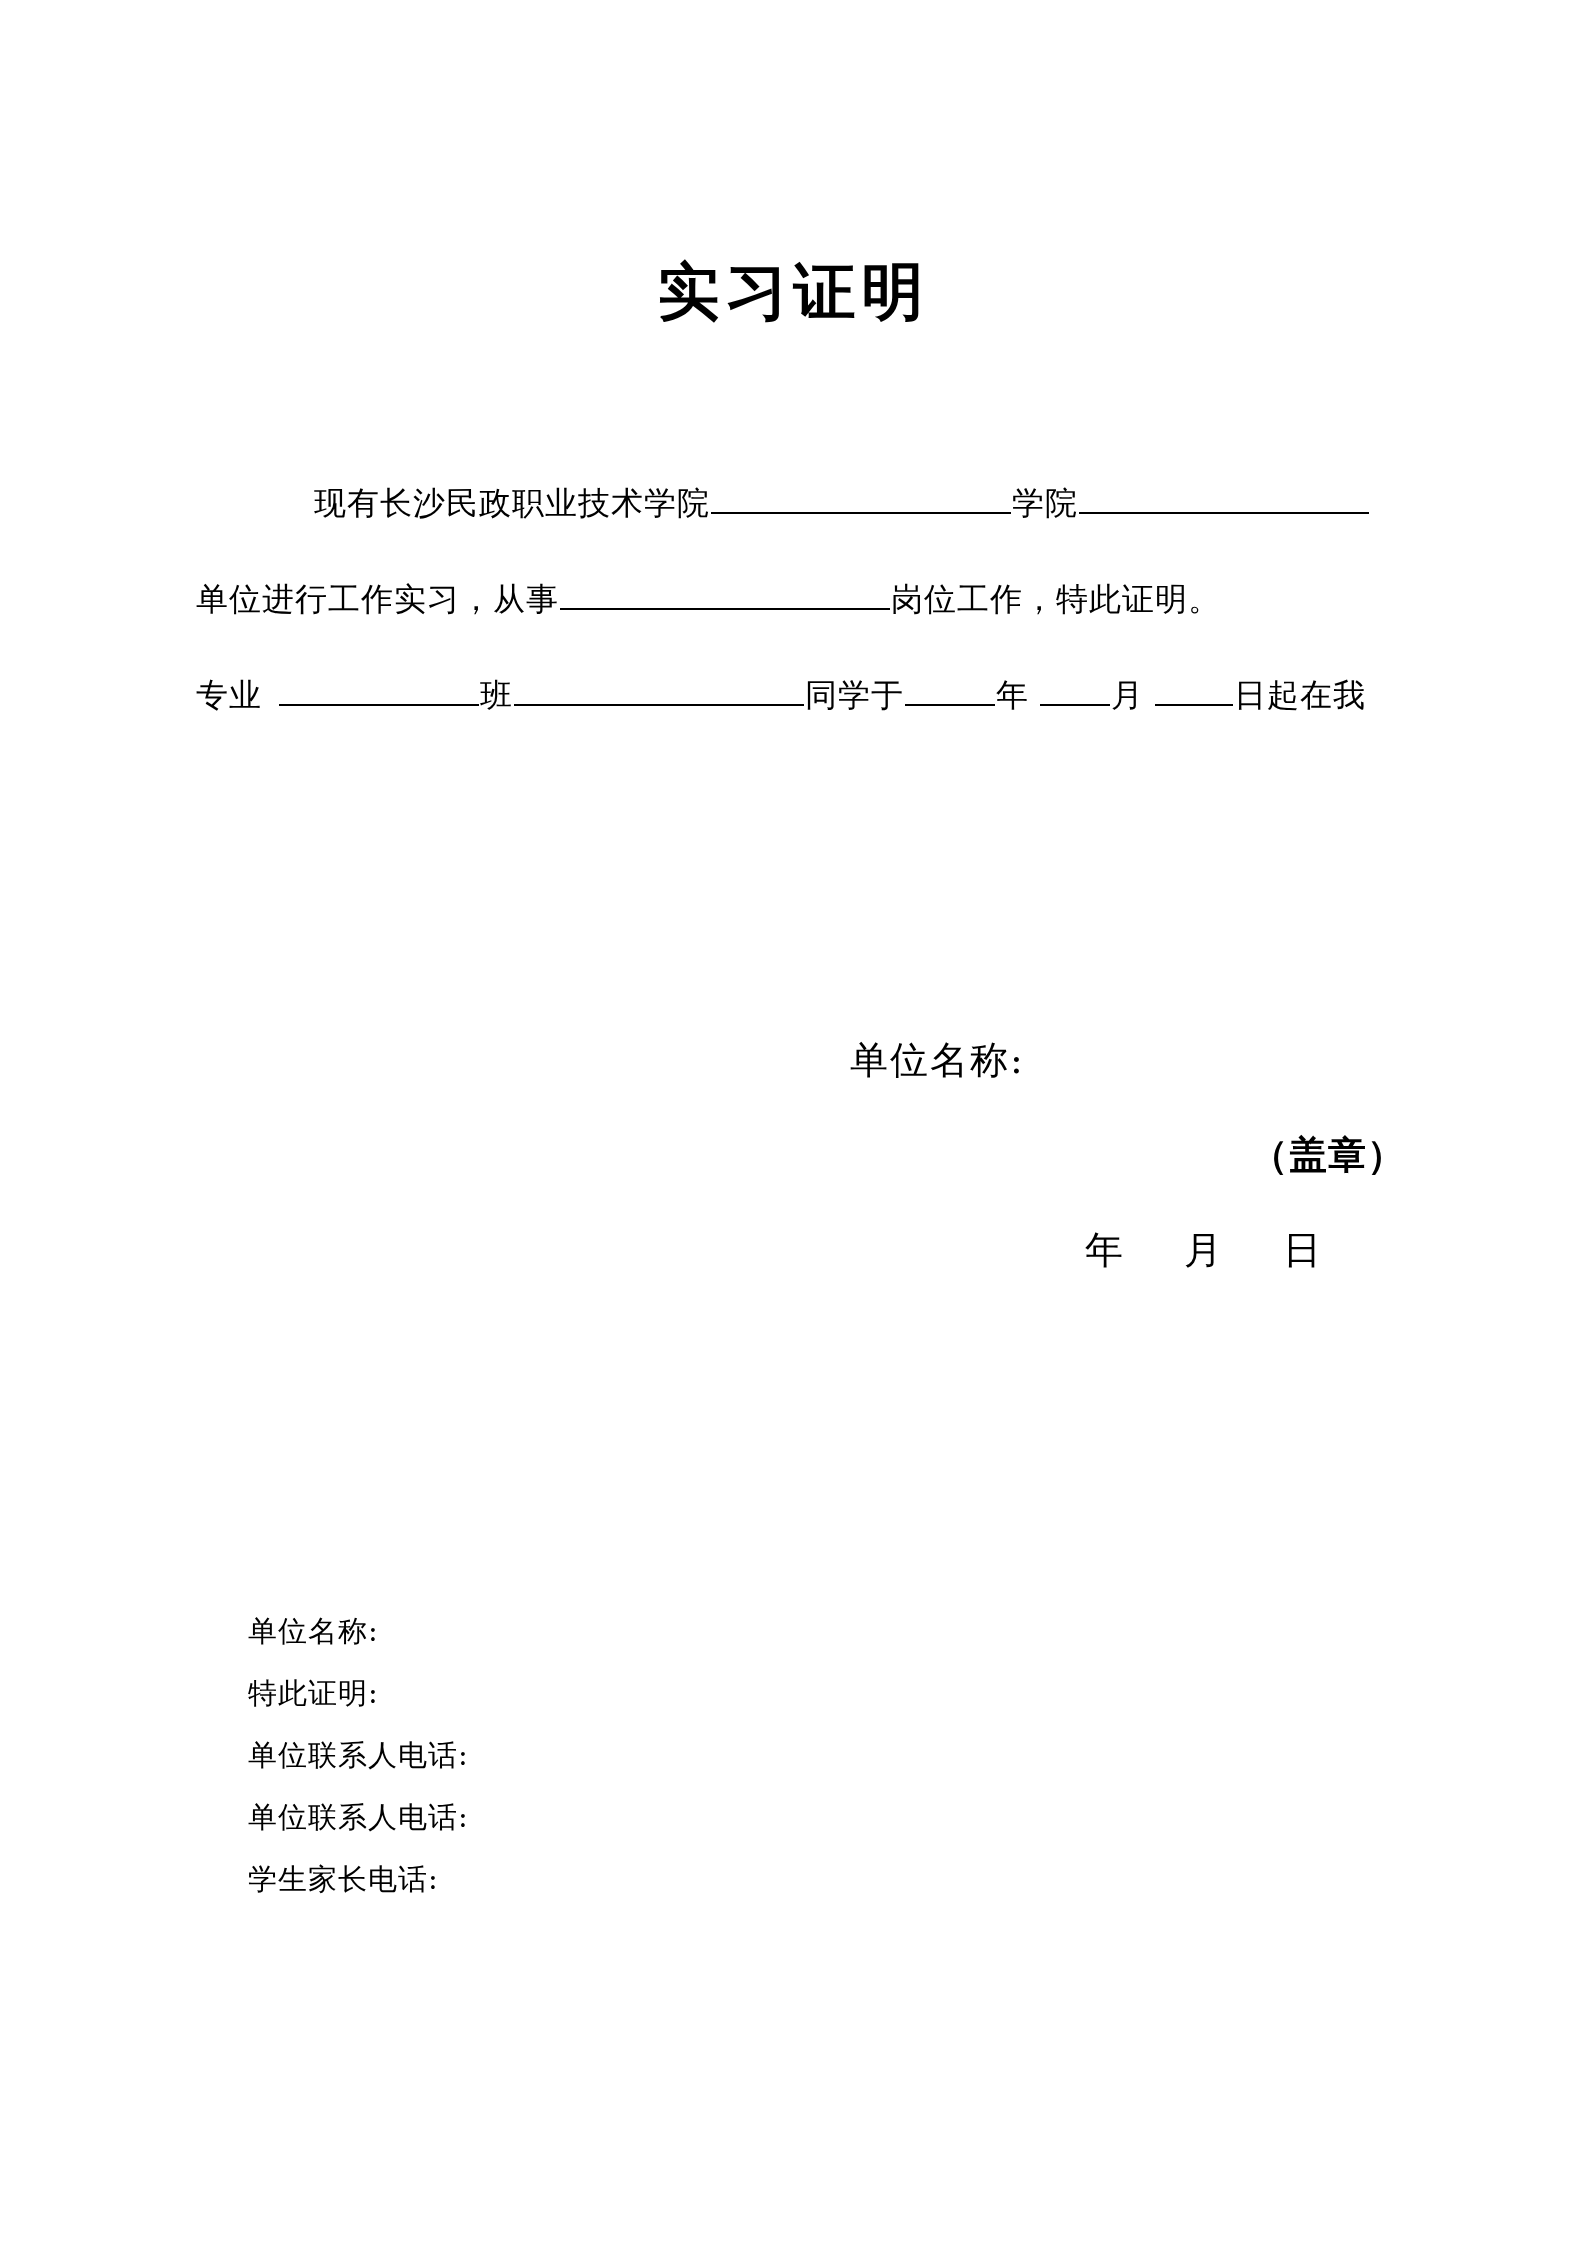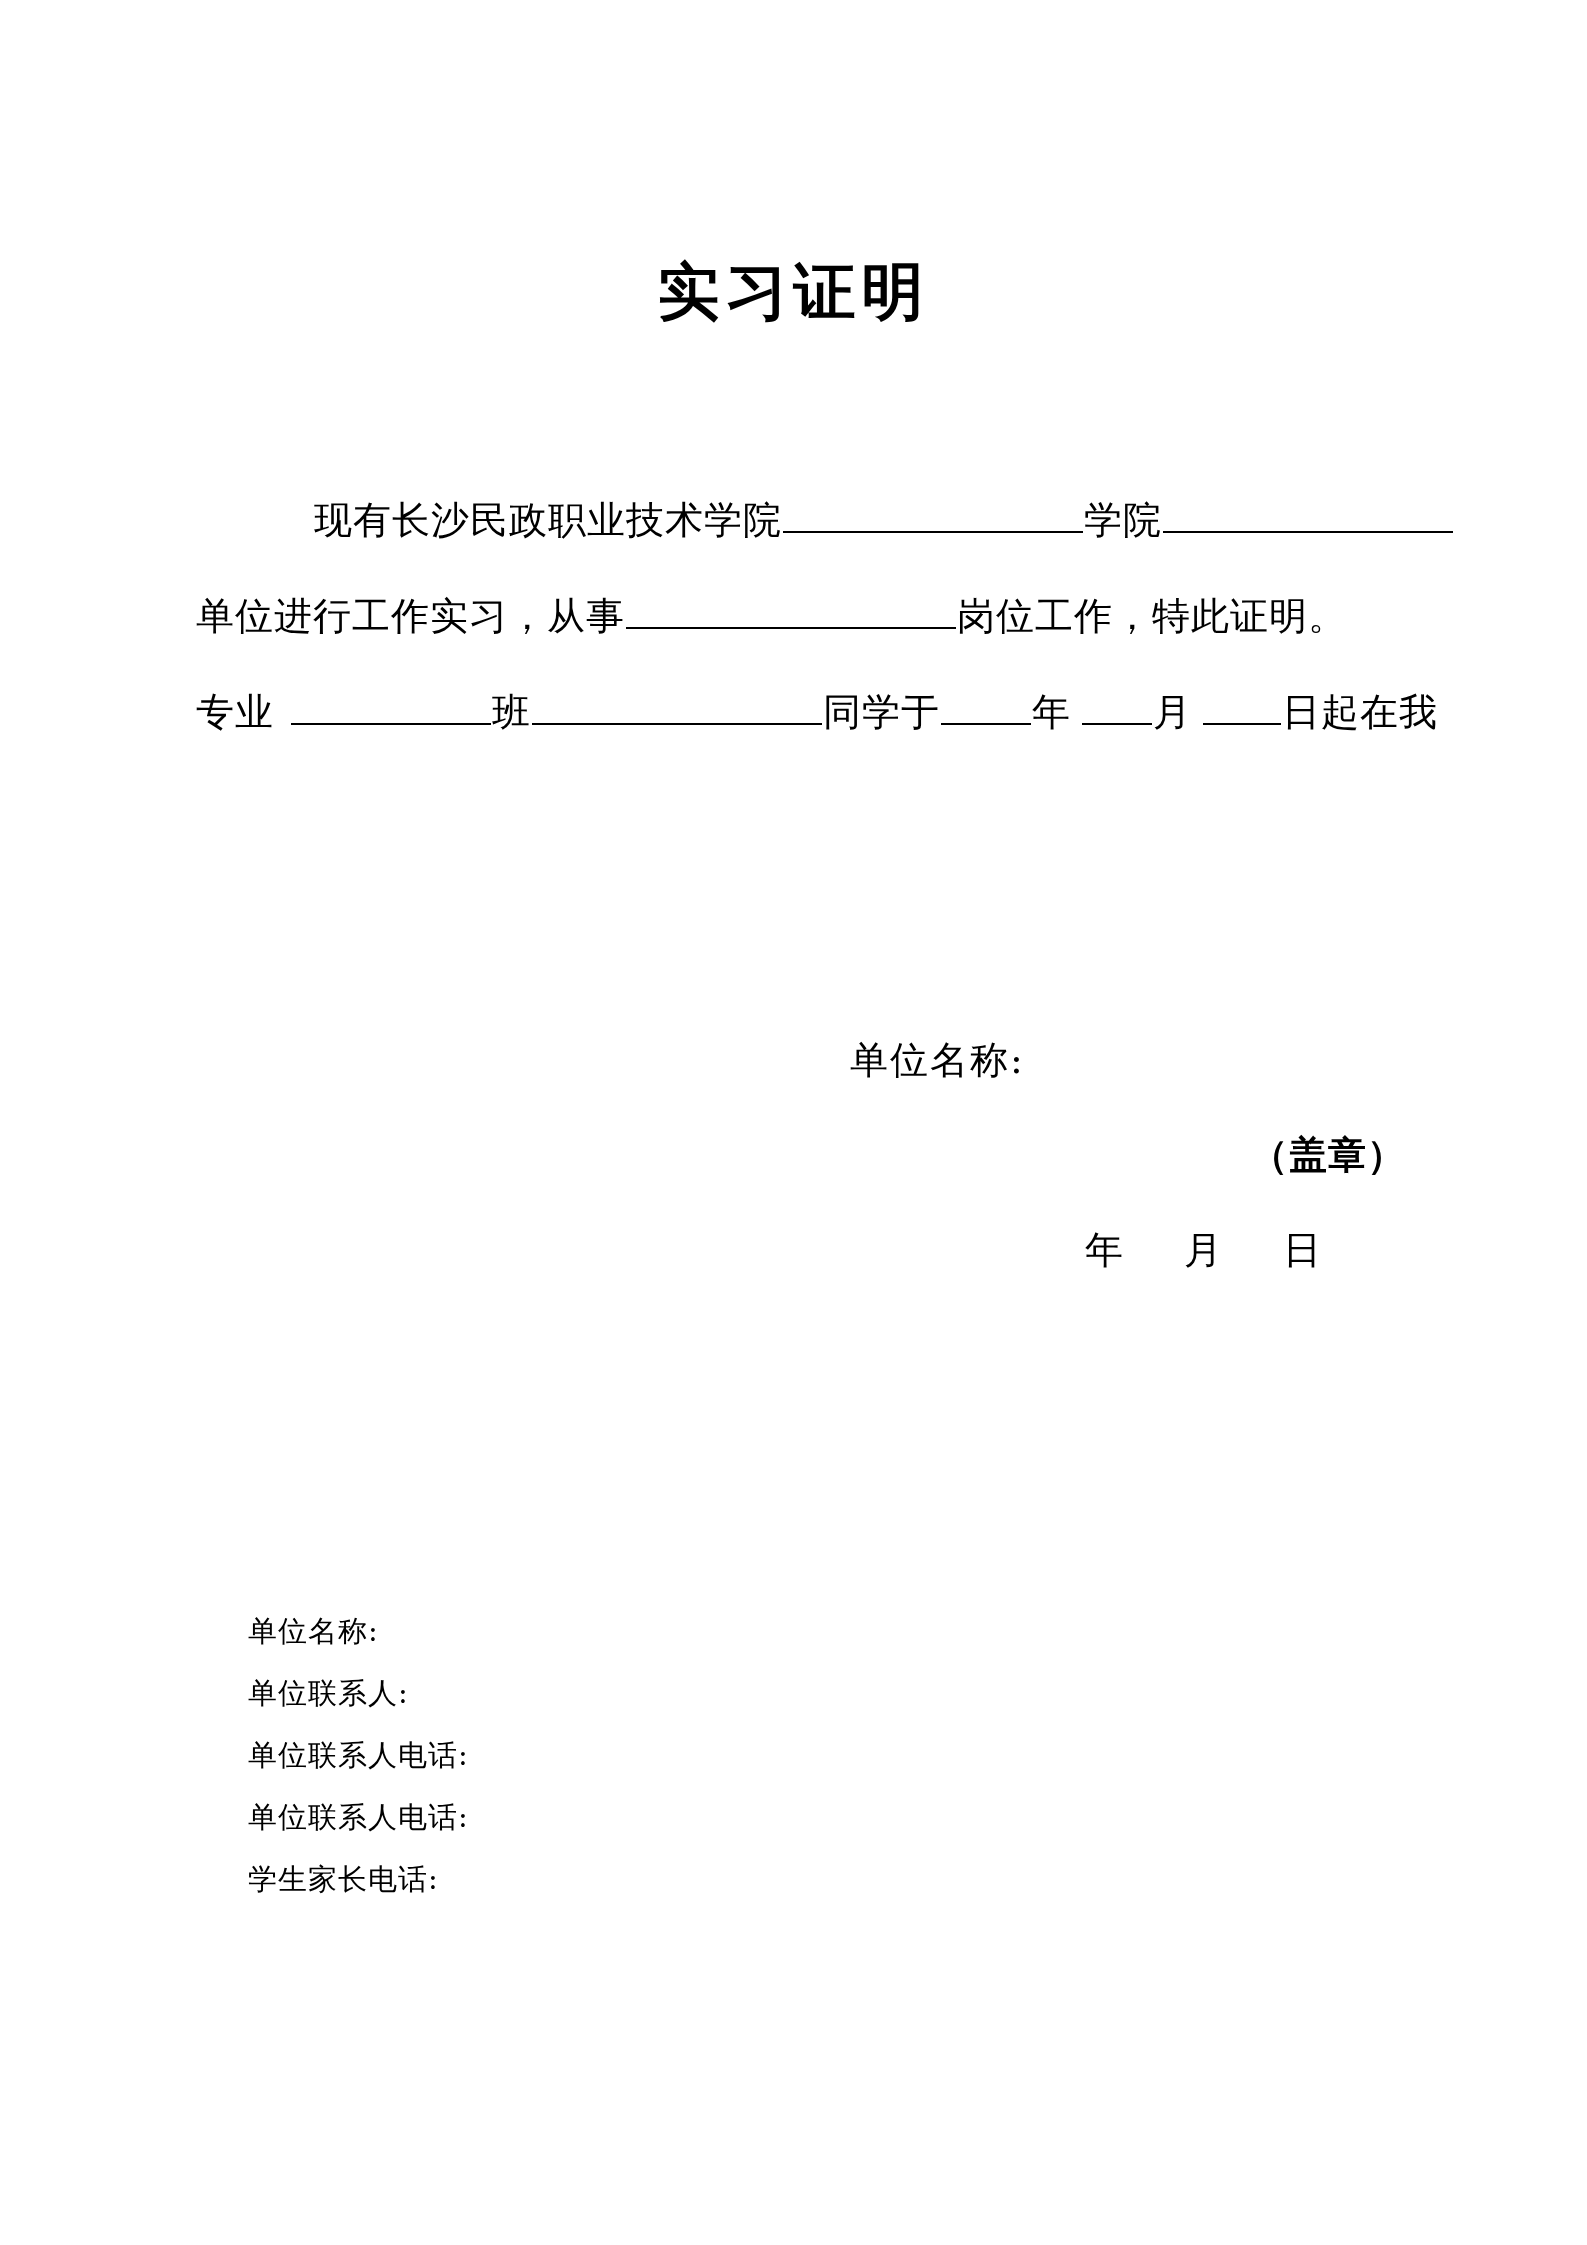--- a/index.html
+++ b/index.html
@@ -29,23 +29,23 @@
     width: 1587px;
     text-align: center;
     font-size: 62px;
     font-weight: bold;
     letter-spacing: 6px;
     font-family: "DejaVu Serif", "Liberation Serif", serif;
   }
   .body-block {
     position: absolute;
     left: 196px;
-    top: 472px;
+    top: 455px;
     width: 1240px;
-    font-size: 38px;
+    font-size: 32px;
     line-height: 96px;
   }
   .body-line {
     white-space: nowrap;
     letter-spacing: 1px;
   }
   .indent {
     display: inline-block;
     width: 118px;
   }
@@ -130,19 +130,19 @@
   <div class="sign-block">
     <div class="sign-unit">单位名称:</div>
     <div class="sign-seal">（盖章）</div>
     <div class="sign-date">
       <span>年</span><span class="dsp"></span><span>月</span><span class="dsp"></span><span>日</span>
     </div>
   </div>
 
   <div class="footer-block">
     <div class="footer-line">单位名称:</div>
-    <div class="footer-line">单位联系人:</div>
+    <div class="footer-line">特此证明:</div>
     <div class="footer-line">单位联系人电话:</div>
     <div class="footer-line">单位联系人电话:</div>
     <div class="footer-line">学生家长电话:</div>
   </div>
 
 </div>
 
 </body></html>

